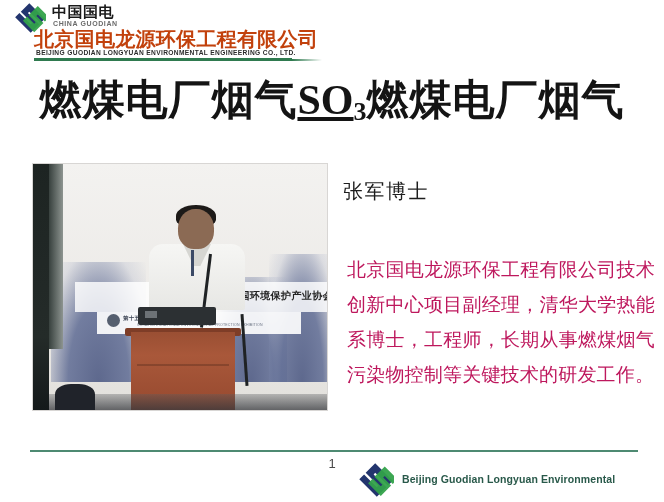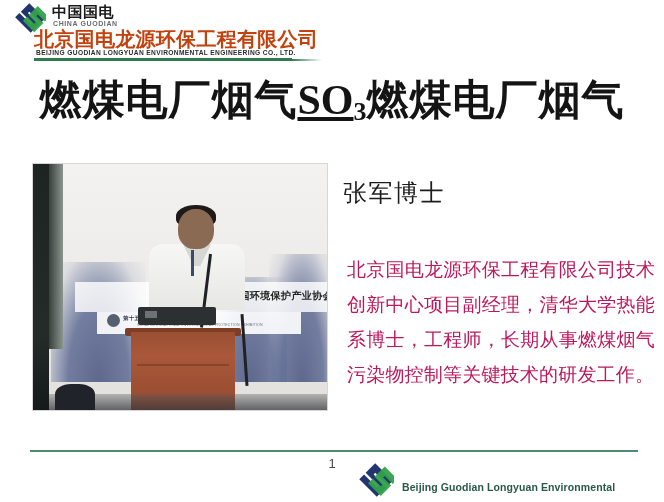--- a/index.html
+++ b/index.html
@@ -282,21 +282,21 @@
     left: 22px; bottom: 0;
     width: 40px; height: 26px;
     background: #20232a;
     border-radius: 40% 40% 0 0;
   }
 
   
   #speaker-name {
     position: absolute;
     left: 343px; top: 181px;
-    font-size: 24px;
+    font-size: 20px;
     color: #1d1d1d;
     letter-spacing: 1.5px;
     line-height: 1;
     white-space: nowrap;
   }
   #speaker-bio {
     position: absolute;
     left: 347px; top: 252px;
     width: 308px;
     font-size: 19px;
@@ -327,21 +327,21 @@
     width: 300px;
     height: 40px;
   }
   .footer-logo {
     position: absolute;
     left: 0; top: 2px;
     width: 36px; height: 34px;
   }
   .footer-text {
     position: absolute;
-    left: 44px; top: 19px;
+    left: 44px; top: 11px;
     font-size: 10.5px;
     font-weight: bold;
     color: #29594a;
     line-height: 1.45;
     letter-spacing: 0.1px;
   }
 </style>
 </head>
 <body>
 

